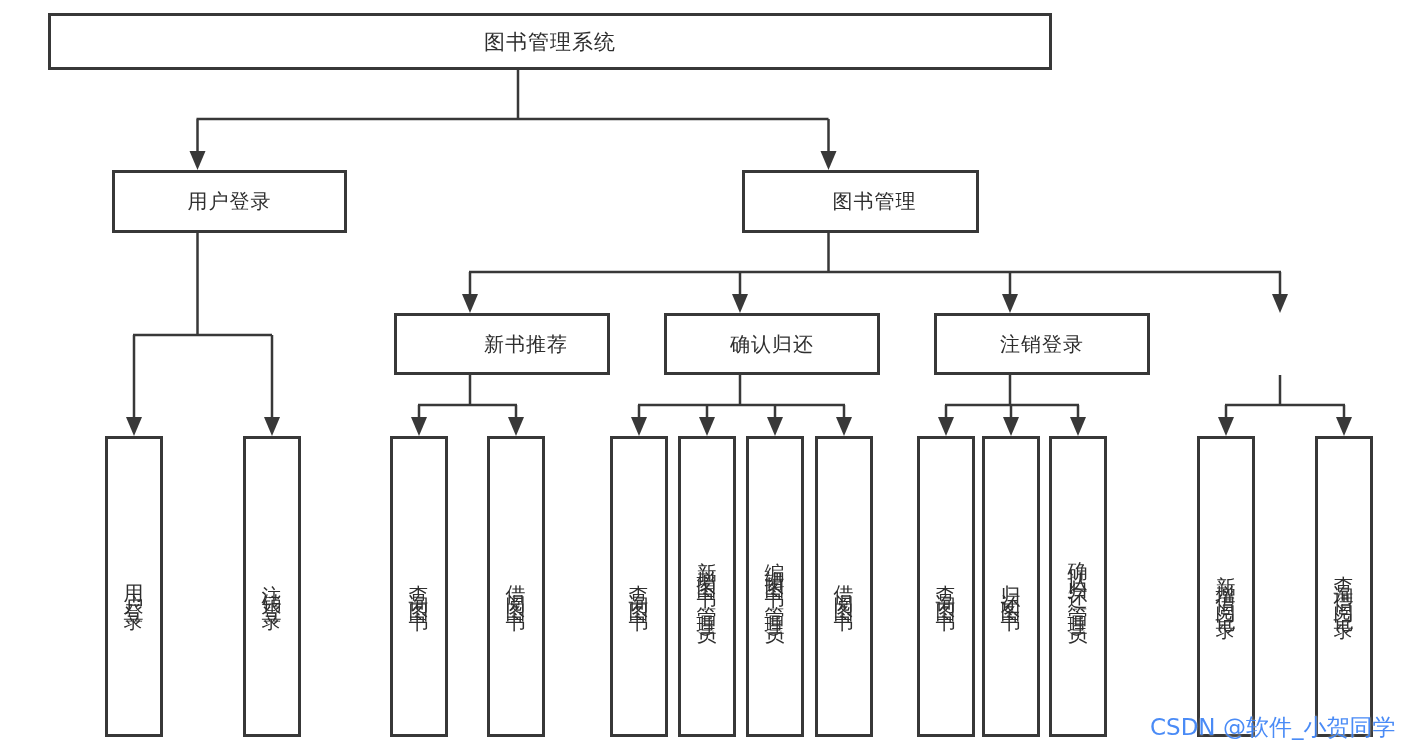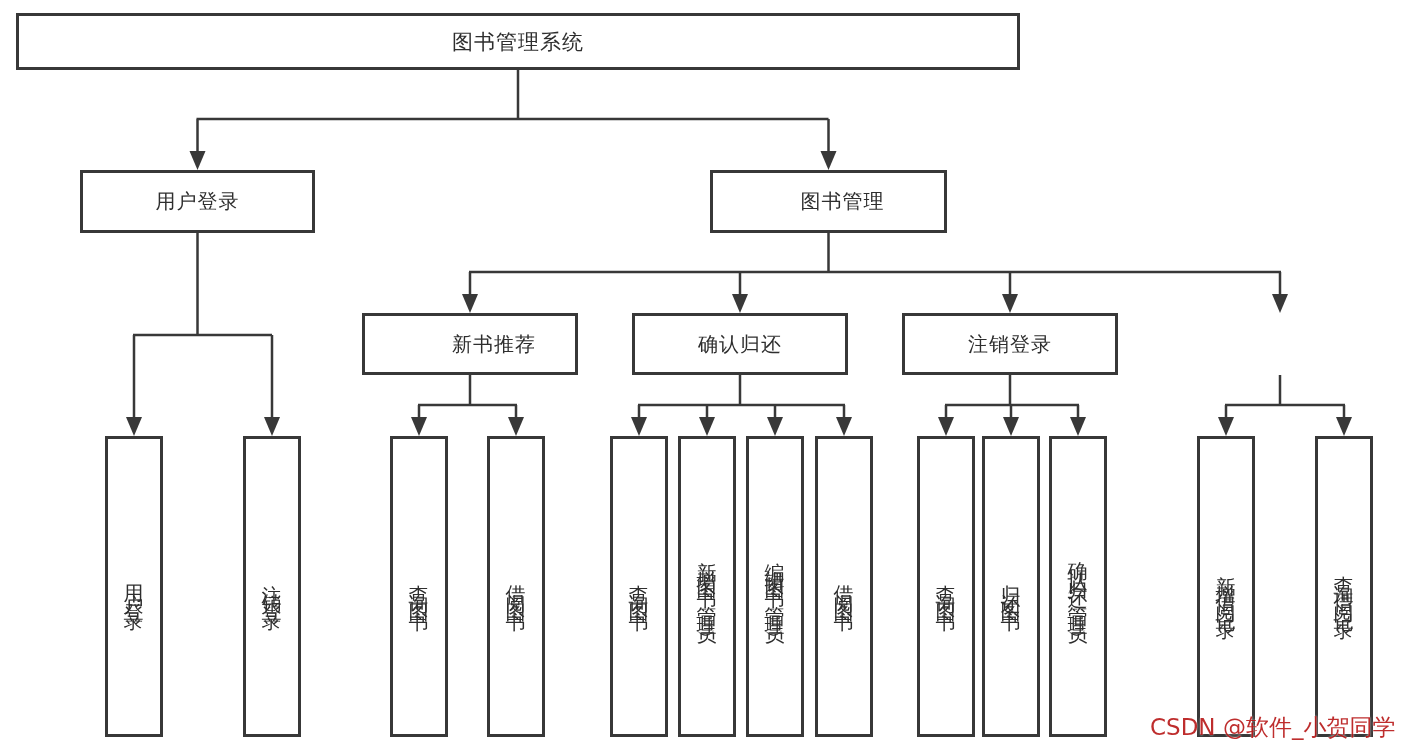--- a/index.html
+++ b/index.html
@@ -7,36 +7,37 @@
     font-family:"DejaVu Sans","Liberation Sans",sans-serif;
   }
   .stage{
     position:relative;width:1405px;height:747px;background:#ffffff;overflow:hidden;
   }
   .wires{position:absolute;left:0;top:0;width:1405px;height:747px;}
   .node{
     position:absolute;box-sizing:border-box;background:#ffffff;
     border:3px solid #383838;display:flex;align-items:center;justify-content:center;
     color:#2e2e2e;
+    margin-left:32px;
   }
   .node--root{left:16px;top:13px;width:1004px;height:57px;font-size:21px;letter-spacing:1px;}
   .node--l2{top:170px;width:235px;height:63px;font-size:20px;letter-spacing:1px;}
   .node--l3{top:313px;width:216px;height:62px;font-size:20px;letter-spacing:1px;}
   .leaf{
     position:absolute;top:436px;width:58px;height:301px;box-sizing:border-box;
     background:#ffffff;border:3px solid #383838;display:flex;align-items:center;justify-content:center;
   }
   .leaf span{
     writing-mode:vertical-rl;text-orientation:mixed;
     font-size:20px;letter-spacing:9px;color:#2e2e2e;line-height:1;
     white-space:nowrap;
   }
   .watermark{
     position:absolute;left:1150px;top:712px;width:255px;
-    font-size:23px;color:#b91c1c;opacity:.92;white-space:nowrap;
+    font-size:23px;color:#3b82f6;opacity:.92;white-space:nowrap;
     text-shadow:0 0 2px #ffffff;z-index:5;
   }
 </style>
 </head>
 <body>
 
 <div class="stage">
 
   <svg class="wires" viewBox="0 0 1405 747" xmlns="http://www.w3.org/2000/svg">
     <g stroke="#383838" stroke-width="2.5" fill="none">

